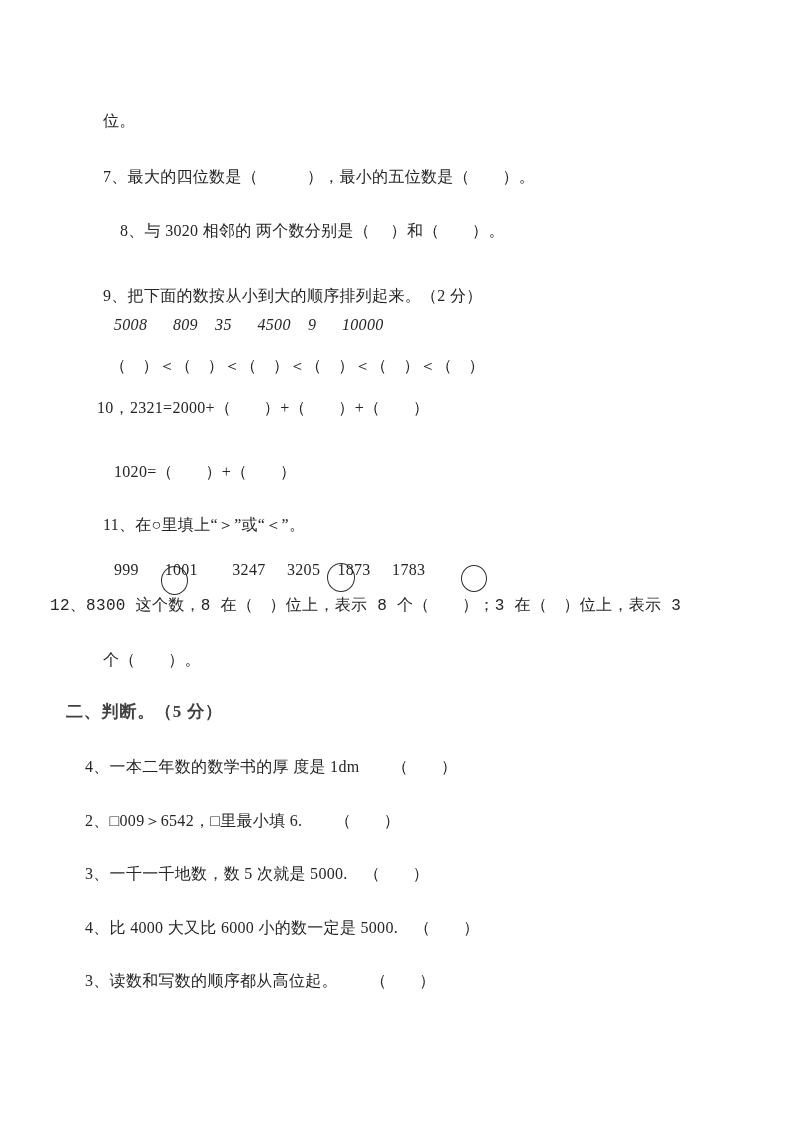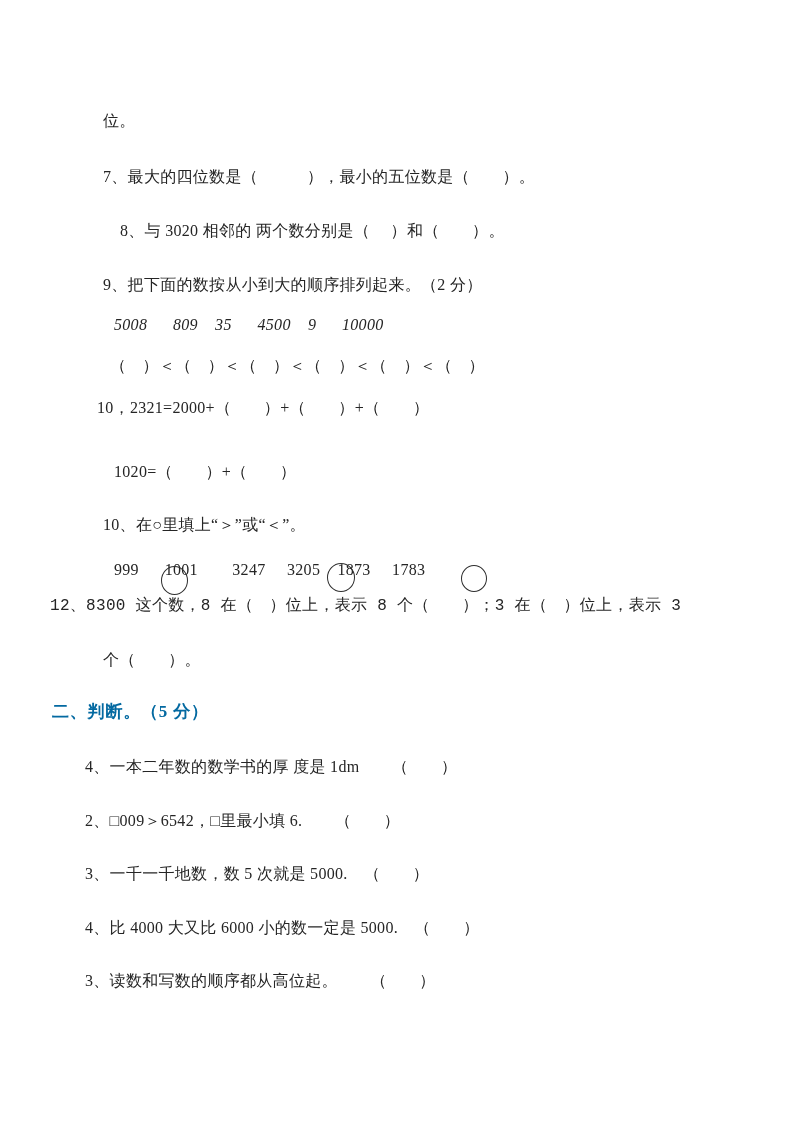--- a/index.html
+++ b/index.html
@@ -37,30 +37,30 @@
   }
 </style>
 </head>
 <body>
 
 <div class="page" style="background: rgb(255, 255, 255);">
   <div>
       <div class="line" style="left: 103px; top: 110px; color: rgb(37, 37, 37);">位。</div>
       <div class="line" style="left: 103px; top: 166px; color: rgb(37, 37, 37); text-align: right;">7、最大的四位数是（　　　），最小的五位数是（　　）。</div>
       <div class="line" style="left: 120px; top: 220px; color: rgb(37, 37, 37);">8、与 3020 相邻的 两个数分别是（　 ）和（　　）。</div>
-      <div class="line" style="left: 103px; top: 274px; color: rgb(37, 37, 37);">9、把下面的数按从小到大的顺序排列起来。（2 分）</div>
+      <div class="line" style="left: 103px; top: 285px; color: rgb(37, 37, 37);">9、把下面的数按从小到大的顺序排列起来。（2 分）</div>
       <div class="line" style="left: 114px; top: 314px; color: rgb(37, 37, 37); font-style: italic;">5008      809    35      4500    9      10000</div>
       <div class="line" style="left: 110px; top: 355px; color: rgb(37, 37, 37);">（　）＜（　）＜（　）＜（　）＜（　）＜（　）</div>
       <div class="line" style="left: 97px; top: 397px; color: rgb(37, 37, 37);">10，2321=2000+（　　）+（　　）+（　　）</div>
       <div class="line" style="left: 114px; top: 461px; color: rgb(37, 37, 37);">1020=（　　）+（　　）</div>
-      <div class="line" style="left: 103px; top: 514px; color: rgb(37, 37, 37);">10、在○里填上“＞”或“＜”。</div>
+      <div class="line" style="left: 103px; top: 514px; color: rgb(37, 37, 37);">11、在○里填上“＞”或“＜”。</div>
       <div class="line" style="left: 114px; top: 559px; color: rgb(37, 37, 37);">999      1001        3247     3205    1873     1783</div>
       <div class="line" style="left: 50px; top: 596px; color: rgb(37, 37, 37); font-family: Liberation Mono, monospace;">12、8300 这个数，8 在（　）位上，表示 8 个（　　）；3 在（　）位上，表示 3</div>
       <div class="line" style="left: 103px; top: 649px; color: rgb(37, 37, 37);">个（　　）。</div>
-      <div class="line bold" style="left: 52px; top: 701px; color: #0369a1;">二、判断。（5 分）</div>
+      <div class="line bold" style="left: 66px; top: 701px; color: #404040;">二、判断。（5 分）</div>
       <div class="line" style="left: 85px; top: 756px; color: rgb(37, 37, 37);">4、一本二年数的数学书的厚 度是 1dm　　（　　）</div>
       <div class="line" style="left: 85px; top: 810px; color: rgb(37, 37, 37);">2、□009＞6542，□里最小填 6.　　（　　）</div>
       <div class="line" style="left: 85px; top: 863px; color: rgb(37, 37, 37);">3、一千一千地数，数 5 次就是 5000.　（　　）</div>
       <div class="line" style="left: 85px; top: 917px; color: rgb(37, 37, 37);">4、比 4000 大又比 6000 小的数一定是 5000.　（　　）</div>
       <div class="line" style="left: 85px; top: 970px; color: rgb(37, 37, 37);">3、读数和写数的顺序都从高位起。　　（　　）</div>
     </div>
   <div>
       <div class="circle" style="left: 161px; top: 566px; width: 27px; height: 29px;"></div>
       <div class="circle" style="left: 327px; top: 563px; width: 28px; height: 29px;"></div>
       <div class="circle" style="left: 461px; top: 565px; width: 26px; height: 27px;"></div>

